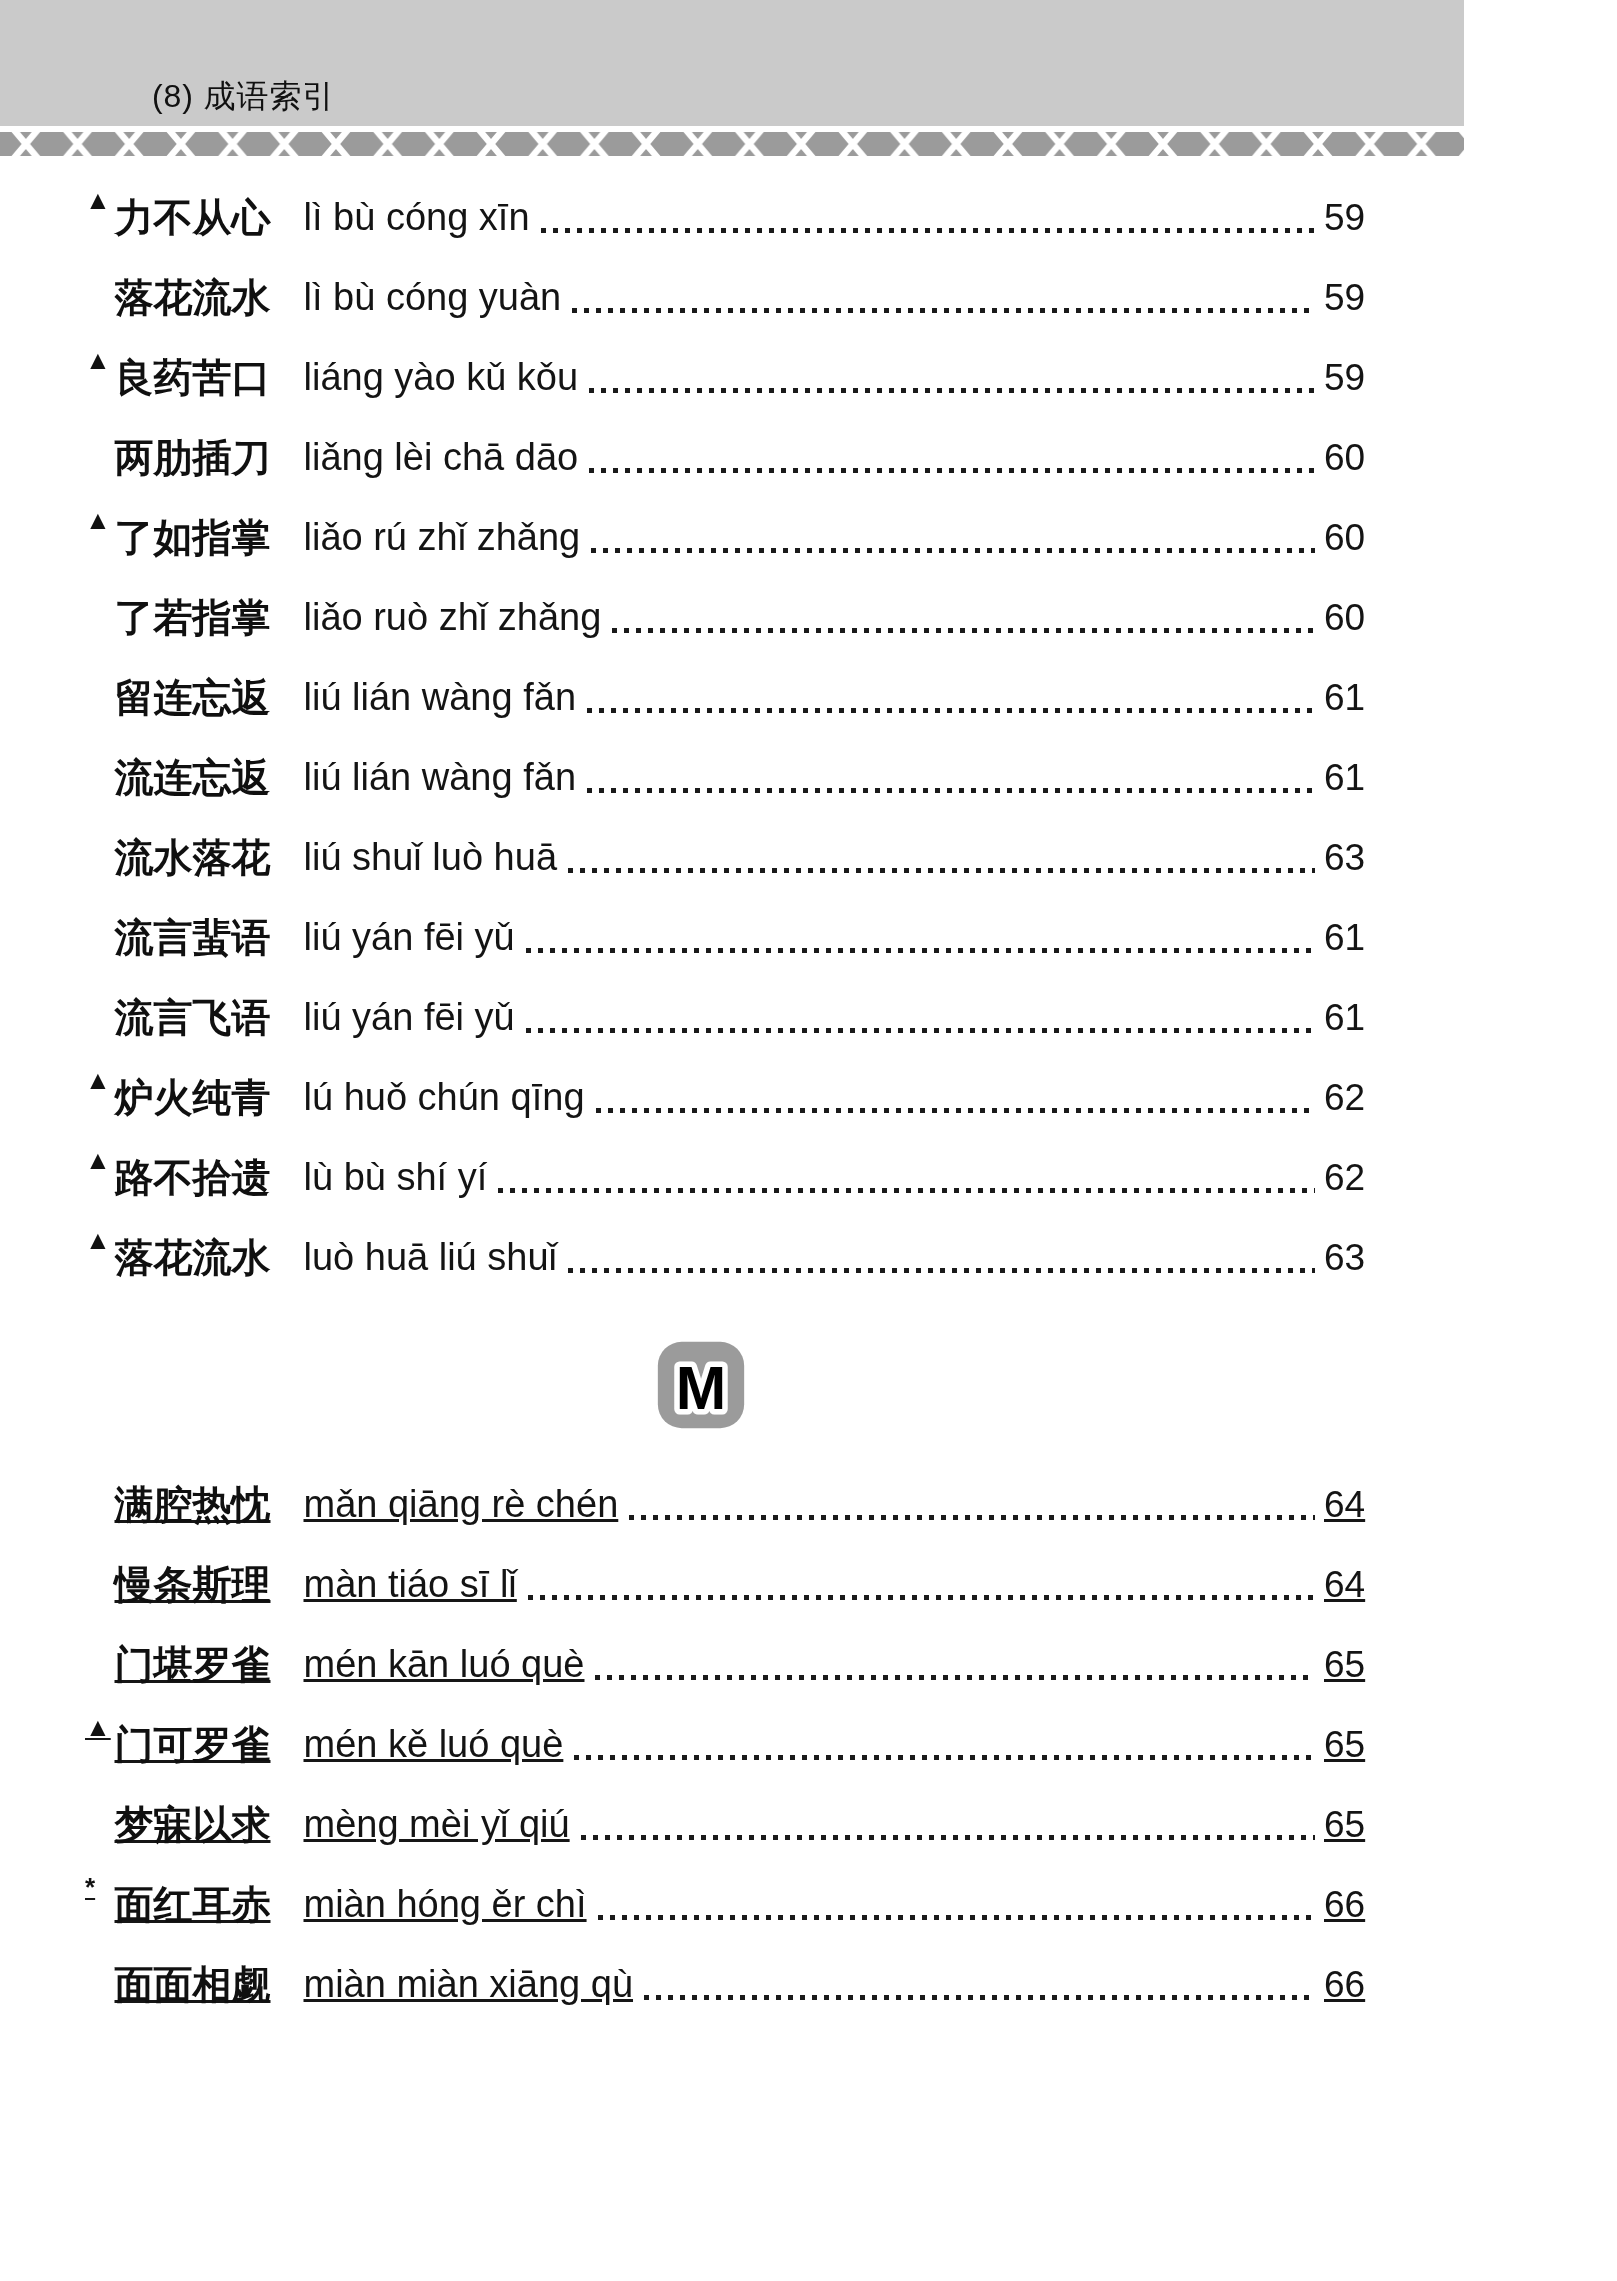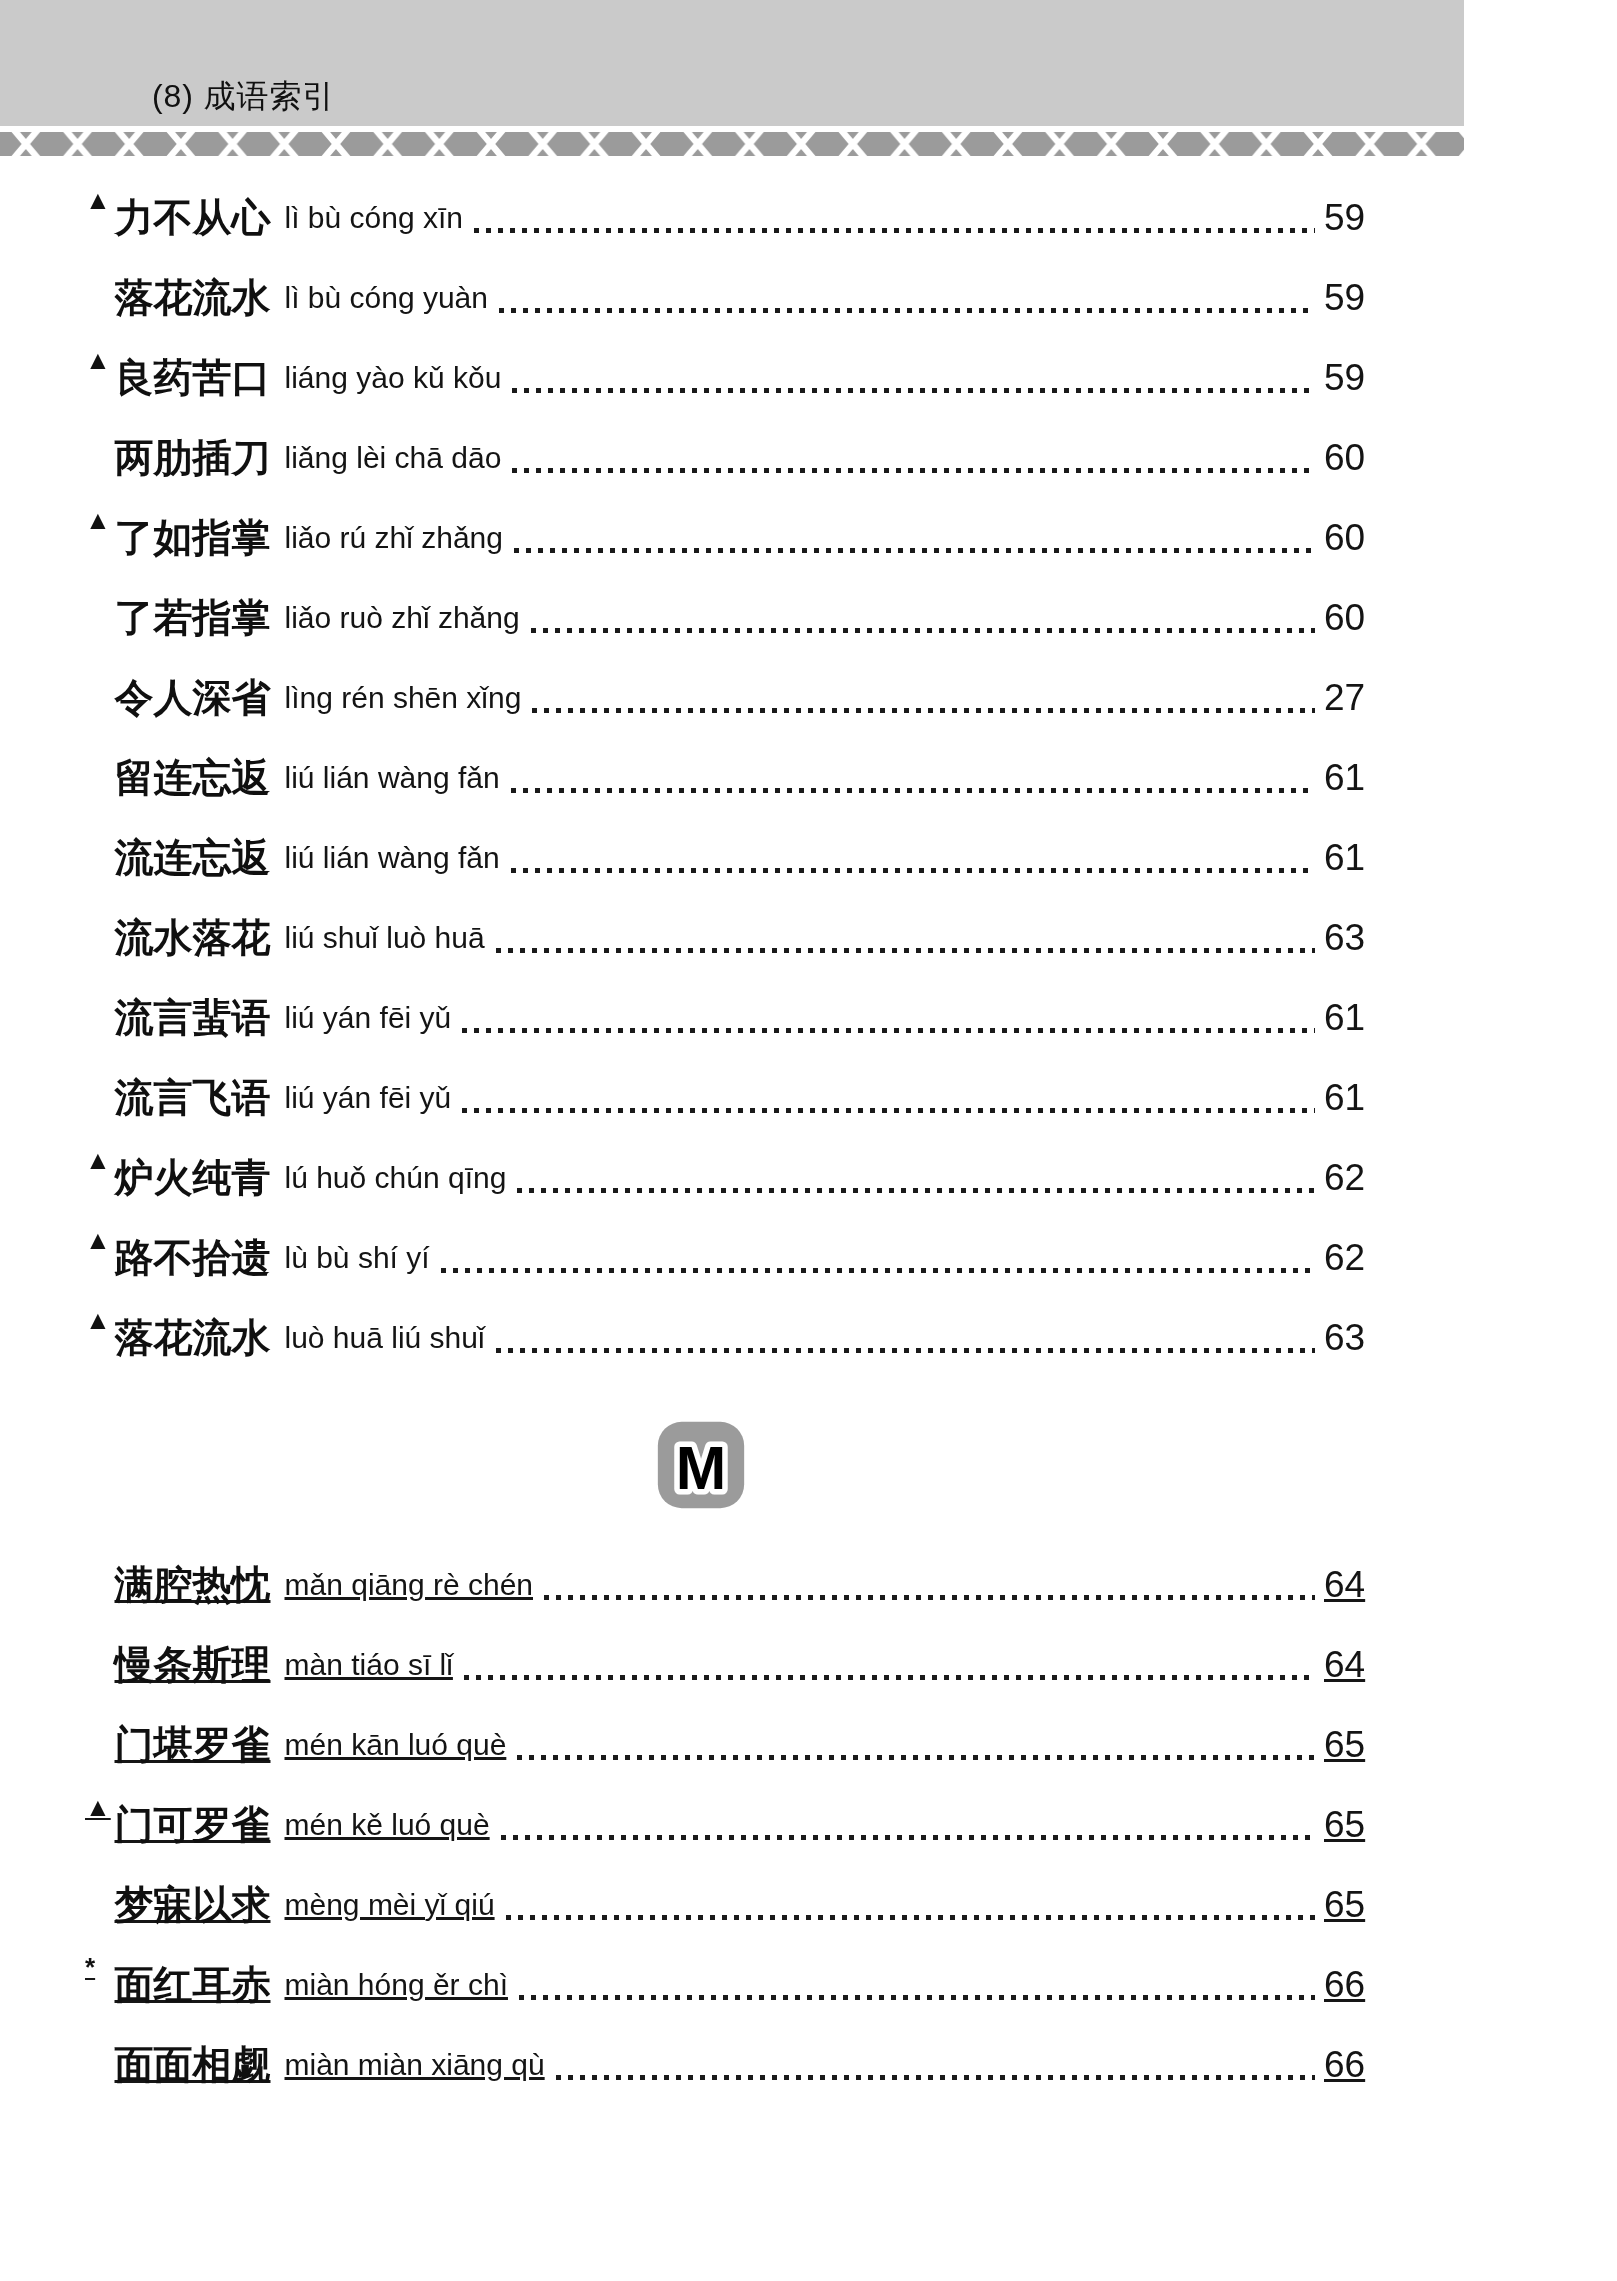--- a/index.html
+++ b/index.html
@@ -46,23 +46,23 @@
     color:#111111;
   }
   .idiom{
     flex:0 0 157px;
     font-size:39px;
     font-weight:700;
     white-space:nowrap;
     color:#101010;
   }
   .pinyin{
-    font-size:30px;
+    font-size:38px;
     white-space:nowrap;
-    margin-left:13px;
+    margin-left:32px;
     color:#141414;
   }
   .leader{
     flex:1 1 auto;
     height:4.6px;
     margin:0 9.2px 0 11px;
     align-self:center;
     transform:translateY(13px);
     background-image:repeating-linear-gradient(90deg,#1a1a1a 0 4.6px,transparent 4.6px 12px);
   }
@@ -141,27 +141,20 @@
       </div>
 
       <div class="row">
         <span class="marker"></span>
         <span class="idiom">了若指掌</span>
         <span class="pinyin">liǎo ruò zhǐ zhǎng</span>
         <span class="leader"></span>
         <span class="pagenum">60</span>
       </div>
 
-      <div class="row">
-        <span class="marker"></span>
-        <span class="idiom">令人深省</span>
-        <span class="pinyin">lìng rén shēn xǐng</span>
-        <span class="leader"></span>
-        <span class="pagenum">27</span>
-      </div>
 
       <div class="row">
         <span class="marker"></span>
         <span class="idiom">留连忘返</span>
         <span class="pinyin">liú lián wàng fǎn</span>
         <span class="leader"></span>
         <span class="pagenum">61</span>
       </div>
 
       <div class="row">

